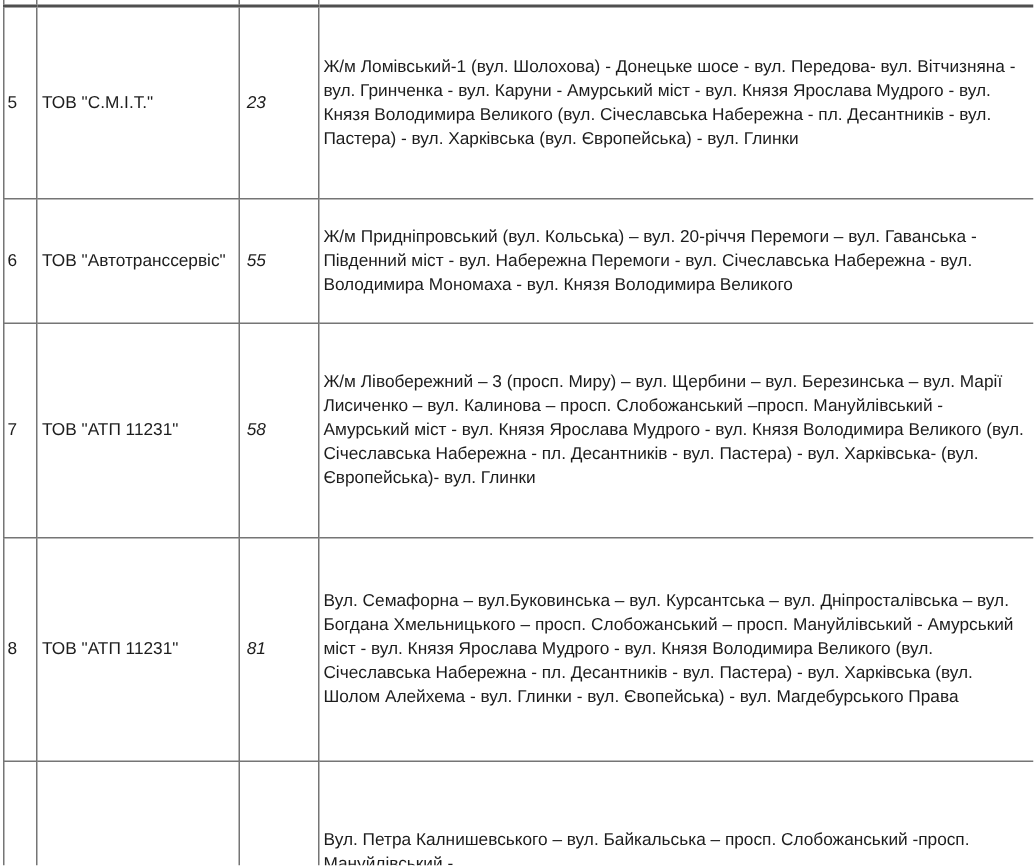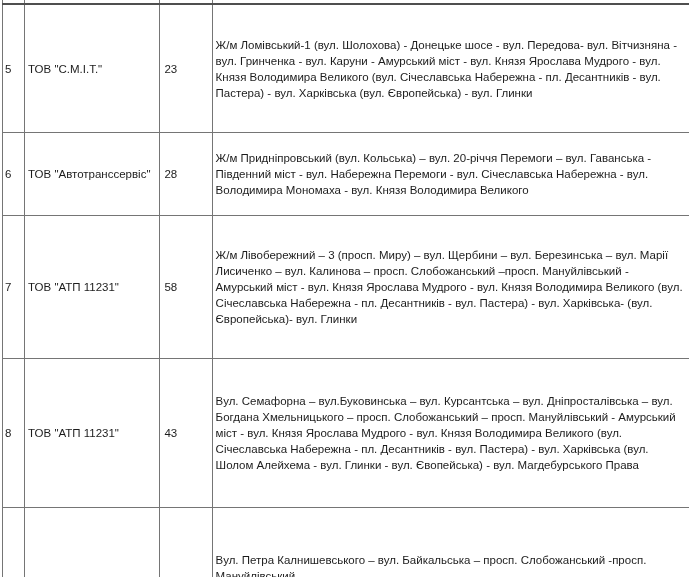--- a/index.html
+++ b/index.html
@@ -23,21 +23,21 @@
     word-wrap:break-word;
   }
   tr.sliver td { height:3px; border-top:none; border-bottom:2px solid #4f4f4f; padding:0; }
   tr.r5 td { height:127px; }
   tr.r6 td { height:82px; }
   tr.r7 td { height:142px; }
   tr.r8 td { height:148px; }
   tr.r9 td { height:140px; vertical-align:top; }
   td.c-num   { padding-left:2px; }
   td.c-company { padding-left:3px; }
-  td.c-count { padding-left:4px; }
+  td.c-count { padding-left:4px;font-style:italic; }
   td.c-route { padding-left:3px; padding-right:4px; }
   tr.r9 td.c-route { padding-top:44px; }
 </style>
 </head>
 <body>
 
 <div class="viewport">
   <table class="routes">
     <colgroup>
       <col style="width:22px">
@@ -57,35 +57,35 @@
     <tr class="r5">
       <td class="c-num">5</td>
       <td class="c-company">ТОВ "С.М.І.Т."</td>
       <td class="c-count">23</td>
       <td class="c-route">Ж/м Ломівський-1 (вул. Шолохова) - Донецьке шосе - вул. Передова- вул. Вітчизняна - вул. Гринченка - вул. Каруни -  Амурський міст - вул. Князя Ярослава Мудрого - вул. Князя Володимира Великого (вул. Січеславська Набережна  - пл. Десантників - вул. Пастера) - вул. Харківська (вул. Європейська) - вул. Глинки</td>
     </tr>
 
     <tr class="r6">
       <td class="c-num">6</td>
       <td class="c-company">ТОВ "Автотранссервіс"</td>
-      <td class="c-count">28</td>
+      <td class="c-count">55</td>
       <td class="c-route">Ж/м Придніпровський (вул. Кольська) – вул. 20-річчя Перемоги – вул. Гаванська - Південний міст - вул. Набережна Перемоги - вул. Січеславська Набережна - вул. Володимира Мономаха - вул. Князя Володимира Великого</td>
     </tr>
 
     <tr class="r7">
       <td class="c-num">7</td>
       <td class="c-company">ТОВ "АТП 11231"</td>
       <td class="c-count">58</td>
       <td class="c-route">Ж/м Лівобережний – 3 (просп. Миру) – вул. Щербини – вул. Березинська – вул. Марії Лисиченко – вул. Калинова – просп. Слобожанський –просп. Мануйлівський - Амурський міст - вул. Князя Ярослава Мудрого - вул. Князя Володимира Великого (вул. Січеславська Набережна  - пл. Десантників - вул. Пастера) - вул. Харківська- (вул. Європейська)- вул. Глинки</td>
     </tr>
 
     <tr class="r8">
       <td class="c-num">8</td>
       <td class="c-company">ТОВ "АТП 11231"</td>
-      <td class="c-count">43</td>
+      <td class="c-count">81</td>
       <td class="c-route">Вул. Семафорна – вул.Буковинська – вул. Курсантська – вул. Дніпросталівська – вул. Богдана Хмельницького – просп. Слобожанський – просп. Мануйлівський - Амурський міст - вул. Князя Ярослава Мудрого - вул. Князя Володимира Великого (вул. Січеславська Набережна  - пл. Десантників - вул. Пастера) - вул. Харківська (вул. Шолом Алейхема - вул. Глинки - вул. Євопейська) - вул. Магдебурського Права</td>
     </tr>
 
     <tr class="r9">
       <td class="c-num"></td>
       <td class="c-company"></td>
       <td class="c-count"></td>
       <td class="c-route">Вул. Петра Калнишевського – вул. Байкальська – просп. Слобожанський -просп. Мануйлівський -</td>
     </tr>
   </tbody>

